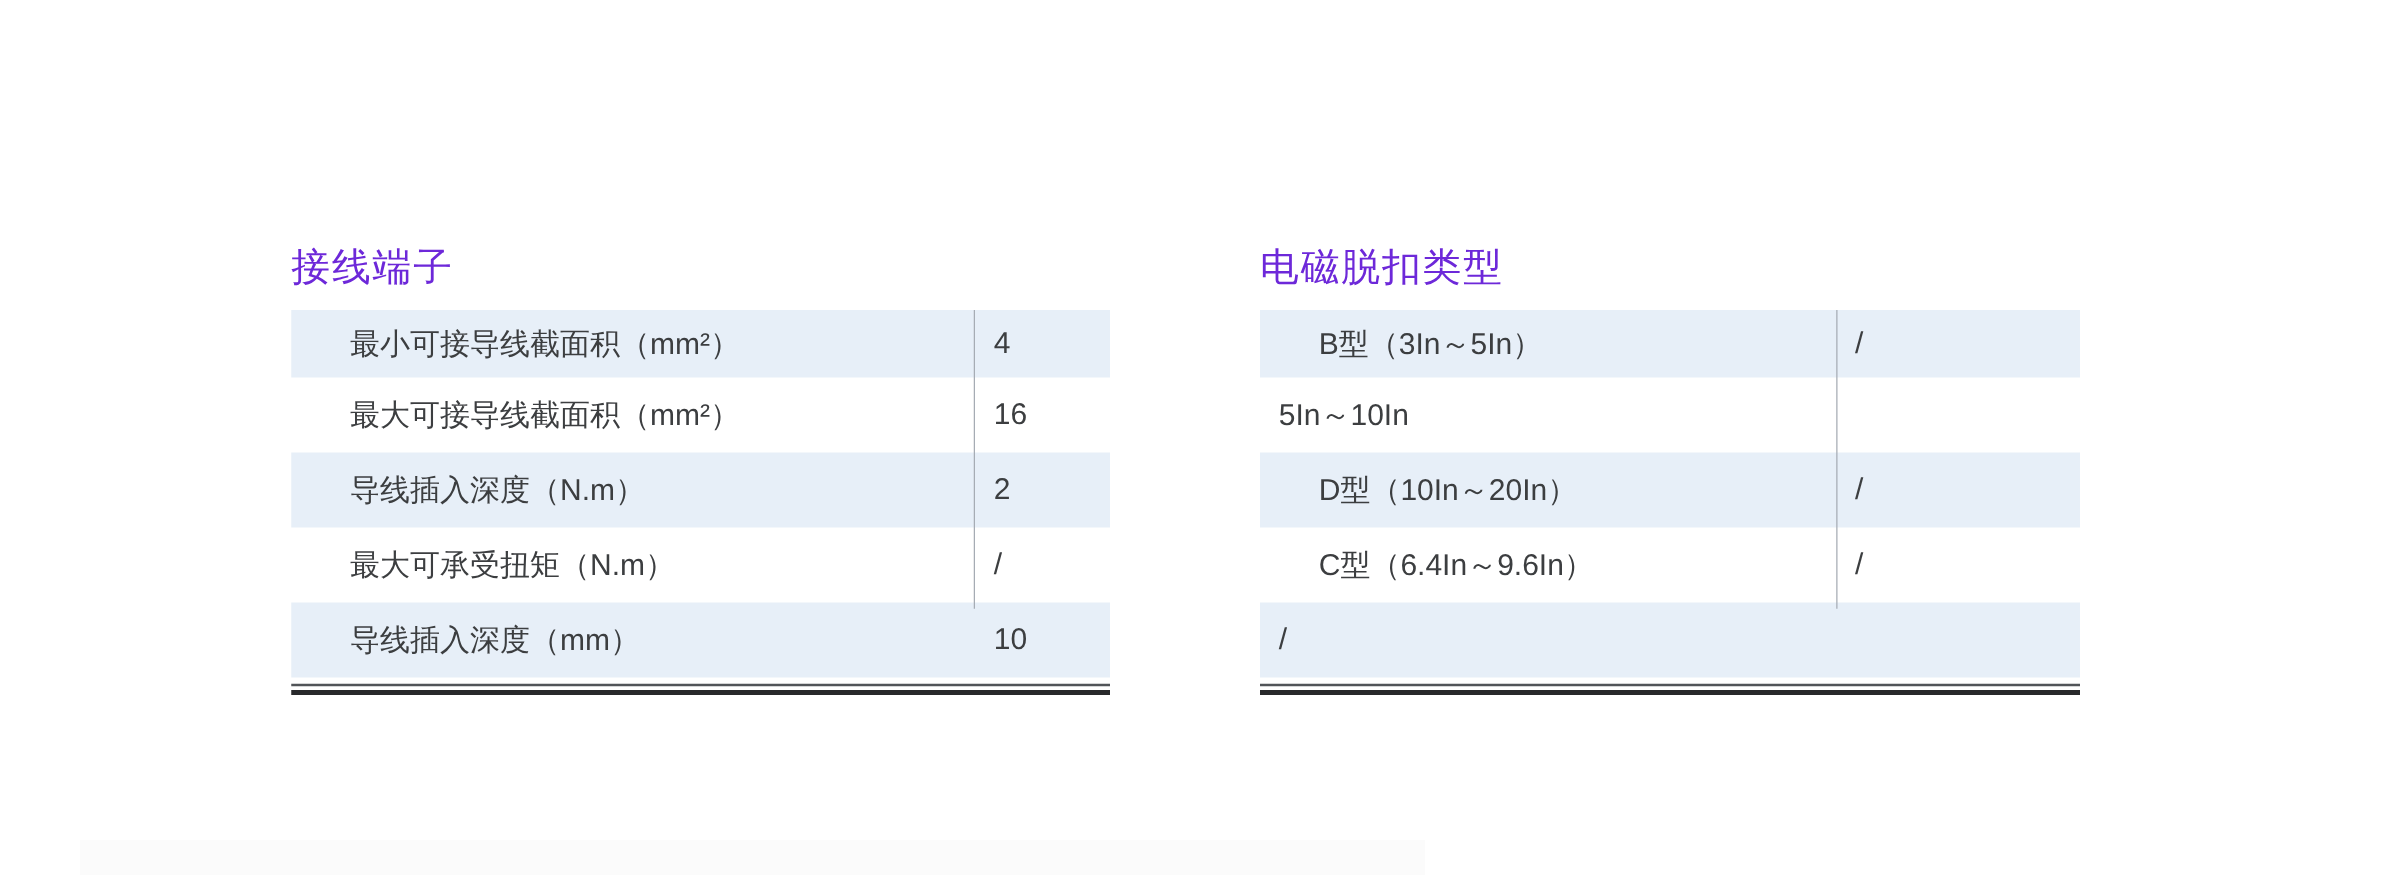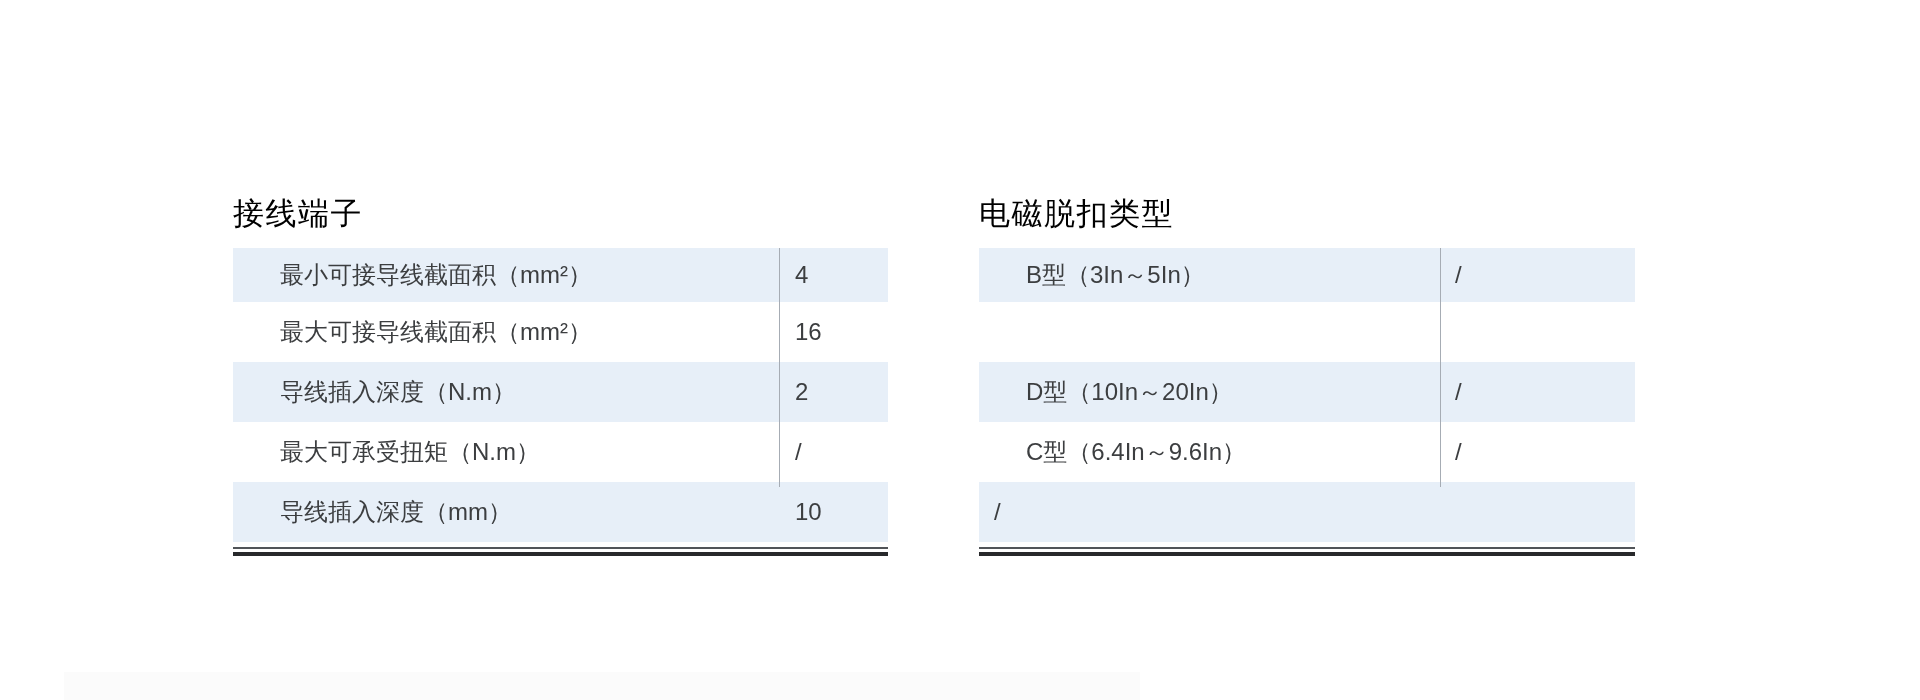--- a/index.html
+++ b/index.html
@@ -18,27 +18,27 @@
   .canvas {
     position: absolute;
     inset: 0;
     background: #ffffff;
   }
   .spec {
     position: absolute;
     top: 198px;
   }
   .spec--left  { left: 233px;  width: 655px; }
-  .spec--right { left: 979px; width: 656px; }
+  .spec--right { left: 1008px; width: 656px; }
   .spec__title {
     margin: 0;
     font-size: 31px;
     line-height: 32px;
     font-weight: 400;
-    color: #000000;
+    color: #6d28d9;
     letter-spacing: 1.5px;
     white-space: nowrap;
   }
   .spec__rows {
     position: relative;
     margin-top: 18px; 
   }
   .row {
     display: flex;
     align-items: center;
@@ -121,20 +121,21 @@
   </section>
 
   <section class="spec spec--right">
     <h2 class="spec__title">电磁脱扣类型</h2>
     <div class="spec__rows">
       <div class="row row--first row--alt">
         <div class="row__label">B型（3In～5In）</div>
         <div class="row__value">/</div>
       </div>
       <div class="row">
+        <div class="row__value">5In～10In</div>
       </div>
       <div class="row row--alt">
         <div class="row__label">D型（10In～20In）</div>
         <div class="row__value">/</div>
       </div>
       <div class="row">
         <div class="row__label">C型（6.4In～9.6In）</div>
         <div class="row__value">/</div>
       </div>
       <div class="row row--alt">

